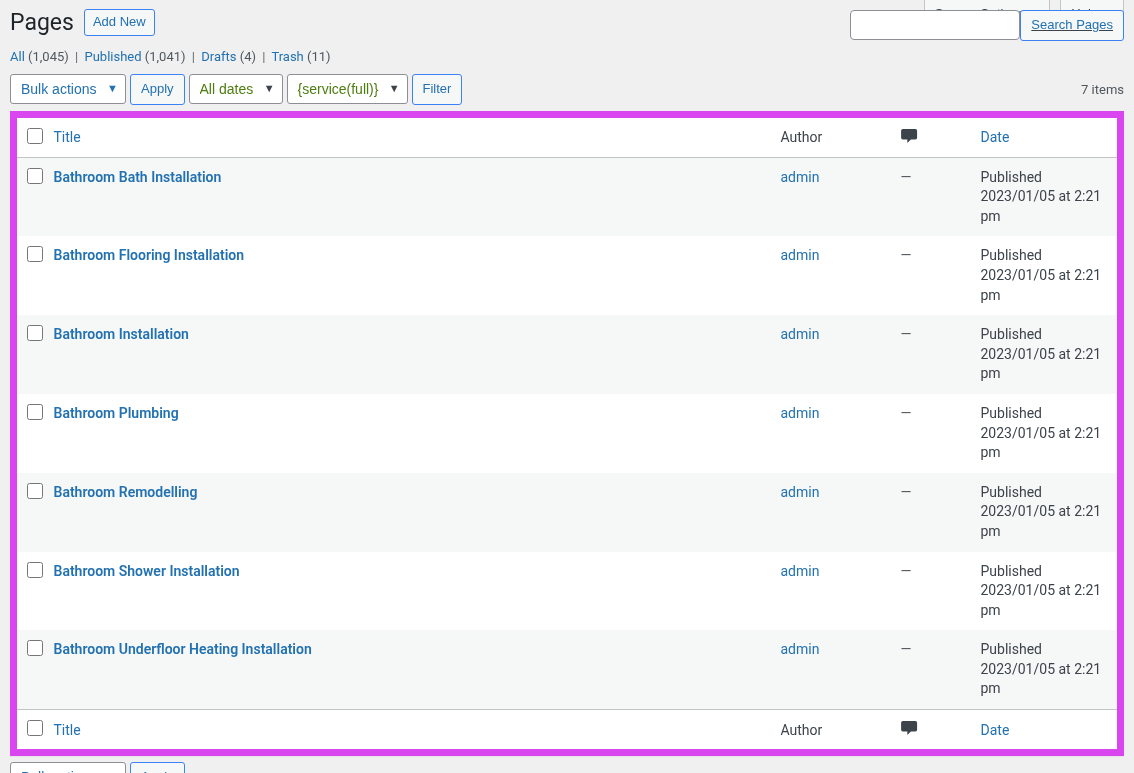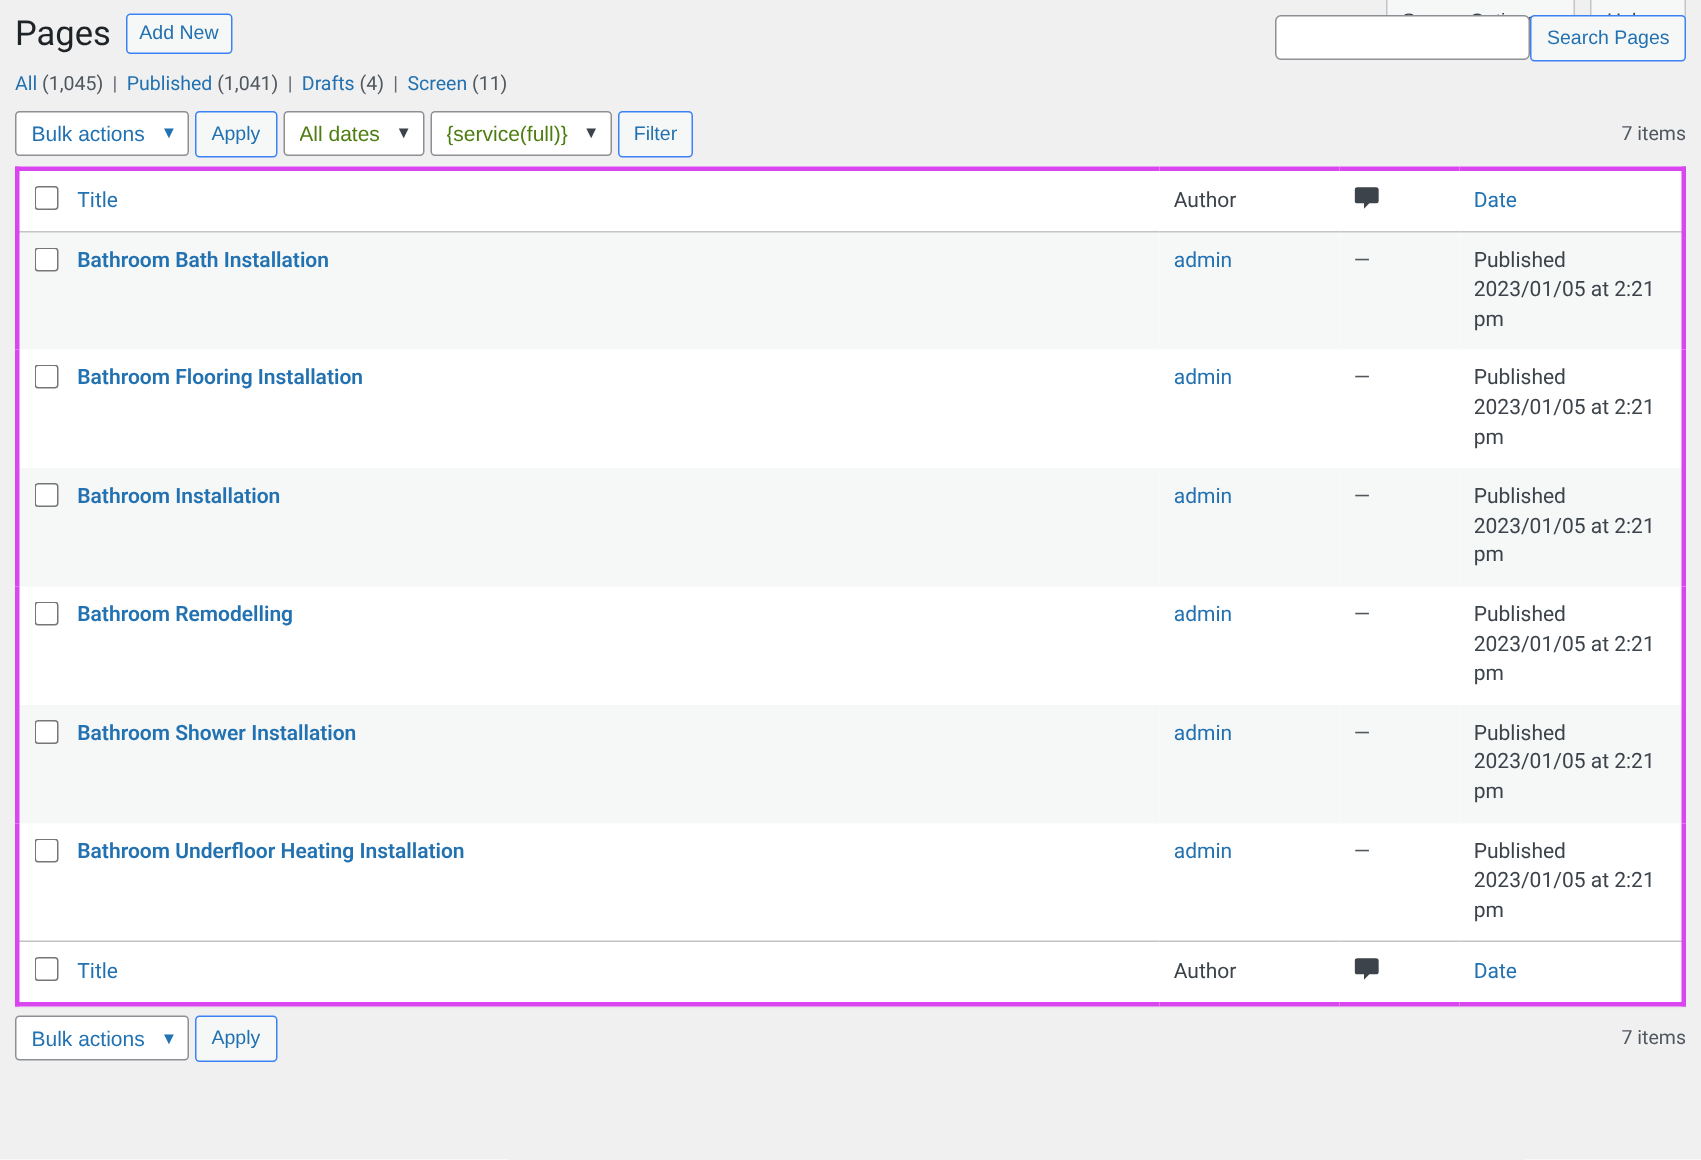--- a/index.html
+++ b/index.html
@@ -64,20 +64,21 @@
   padding: 2px 8px;
   font-size: 13px;
 }
 .search-row {
   display: flex;
   justify-content: flex-end;
   align-items: center;
   gap: 0;
   margin-top: -30px;
   margin-bottom: 8px;
+  text-decoration: underline;
 }
 .search-input {
   width: 170px;
   height: 30px;
   border: 1px solid #8c8f94;
   border-radius: 4px;
   padding: 0 8px;
   font-size: 14px;
 }
 .subsubsub {
@@ -126,21 +127,21 @@
 }
 .select-wrap.dark .chev { color: #3c434a; }
 .tablenav .items-count {
   font-size: 13px;
   color: #50575e;
 }
 table.wp-list {
   width: 100%;
   border-collapse: collapse;
   background: #fff;
-  border: 3px solid #d946ef;
+  border: 7px solid #d946ef;
   box-shadow: 0 1px 1px rgba(0,0,0,.04);
 }
 table.wp-list thead th,
 table.wp-list tfoot th {
   text-align: left;
   font-weight: 400;
   padding: 10px 10px;
   font-size: 14px;
   border-bottom: 1px solid #c3c4c7;
   color: #2271b1;
@@ -224,21 +225,21 @@
 <div class="subsubsub">
   <span class="link">All</span>
   <span class="count">(1,045)</span>
   <span class="sep">|</span>
   <span class="link">Published</span>
   <span class="count">(1,041)</span>
   <span class="sep">|</span>
   <span class="link">Drafts</span>
   <span class="count">(4)</span>
   <span class="sep">|</span>
-  <span class="link">Screen</span>
+  <span class="link">Trash</span>
   <span class="count">(11)</span>
 </div>
 
 <div class="tablenav">
   <div class="left">
     <div class="select-wrap bulk">
       <select>
         <option>Bulk actions</option>
       </select>
       <span class="chev">▼</span>
@@ -303,20 +304,30 @@
         <td><span class="row-title">Bathroom Installation</span></td>
         <td><span class="author-link">admin</span></td>
         <td><span class="dash">—</span></td>
         <td>
           <div class="date-status">Published</div>
           <div class="date-detail">2023/01/05 at 2:21 pm</div>
         </td>
       </tr>
       <tr>
         <td class="cb"><input type="checkbox" style=""></td>
+        <td><span class="row-title">Bathroom Plumbing</span></td>
+        <td><span class="author-link">admin</span></td>
+        <td><span class="dash">—</span></td>
+        <td>
+          <div class="date-status">Published</div>
+          <div class="date-detail">2023/01/05 at 2:21 pm</div>
+        </td>
+      </tr>
+      <tr>
+        <td class="cb"><input type="checkbox" style=""></td>
         <td><span class="row-title">Bathroom Remodelling</span></td>
         <td><span class="author-link">admin</span></td>
         <td><span class="dash">—</span></td>
         <td>
           <div class="date-status">Published</div>
           <div class="date-detail">2023/01/05 at 2:21 pm</div>
         </td>
       </tr>
       <tr>
         <td class="cb"><input type="checkbox" style=""></td>

